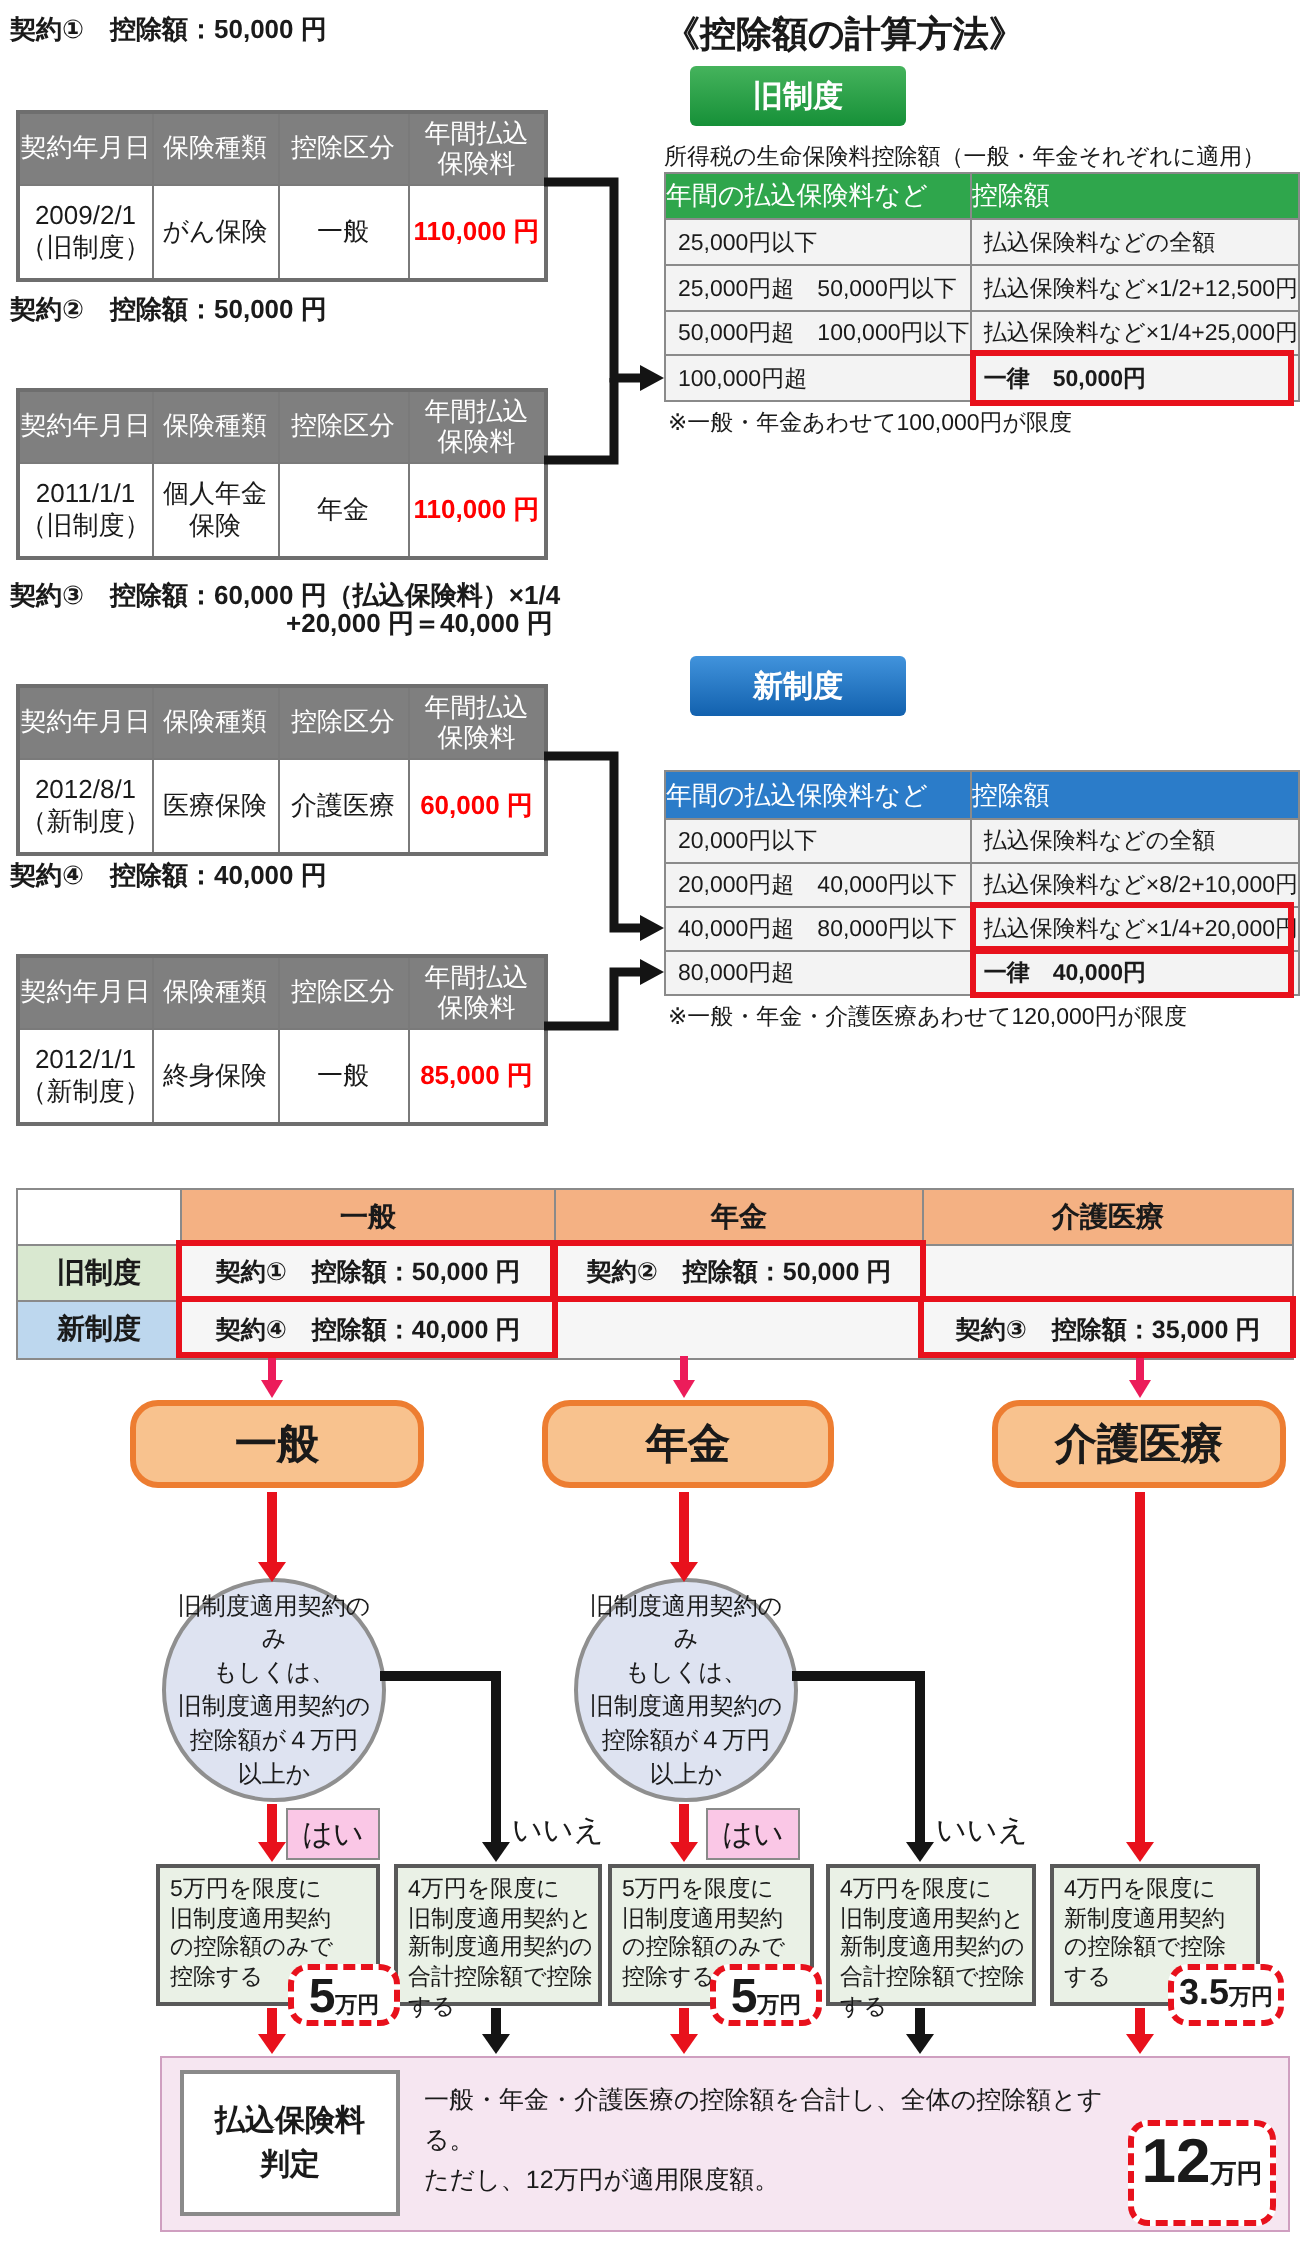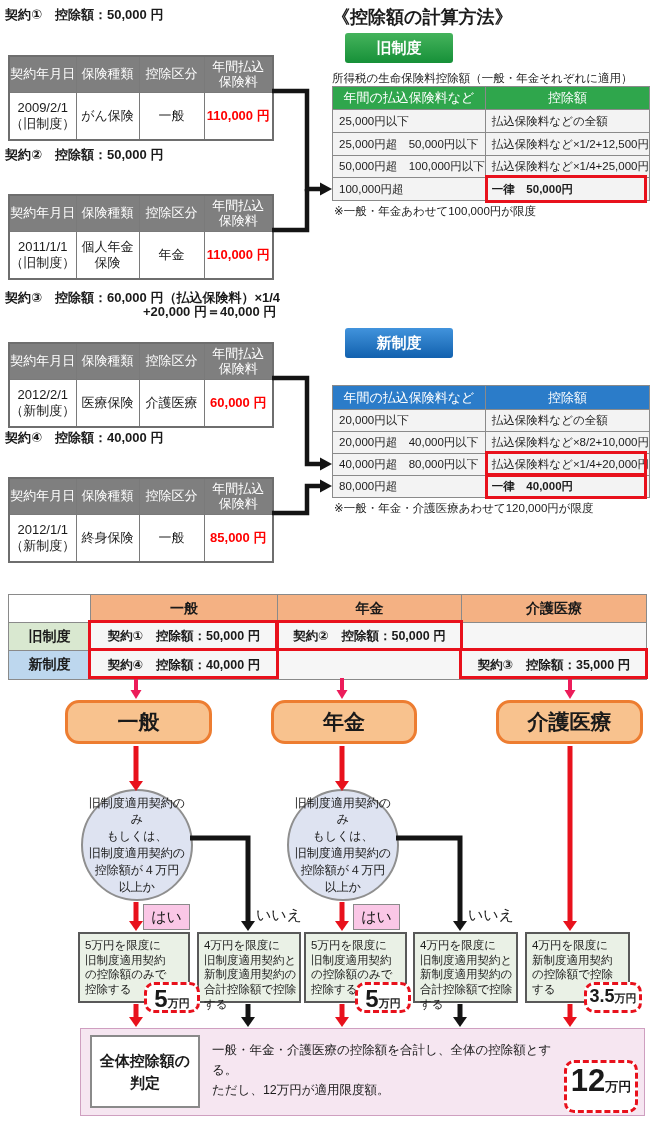--- a/index.html
+++ b/index.html
@@ -14,21 +14,21 @@
              font-size:13px;padding:0;line-height:1.2;background:#fff;}
   .ctable td.hd{background:#7f7f7f;color:#fff;}
   .cell-old{background:#d9e8d0;}
   .cell-new{background:#bdd7ee;}
   .cell-cat{background:#f4b183;}
   .cell-premium{color:#ff0000;font-weight:bold;}
   
   table.calc{border-collapse:collapse;table-layout:fixed;border:1px solid #8a8a8a;}
   .calc td{border:1px solid #8a8a8a;background:#f3f3f3;font-size:11.5px;
            padding:0 0 0 6px;vertical-align:middle;white-space:nowrap;}
-  .calc td.hd{color:#fff;text-align:center;padding:0;font-size:13px;}
+  .calc td.hd{color:#fff;text-align:left;padding:0;font-size:13px;}
   .calc.old td.hd{background:#2fa64c;}
   .calc.new td.hd{background:#2b7cc9;}
   .bold{font-weight:bold;}
   .badge-regime{color:#fff;font-weight:bold;font-size:15px;display:flex;align-items:center;
                 justify-content:center;border-radius:3px;}
   .badge-old{background:linear-gradient(#45b35c,#169038);}
   .badge-new{background:linear-gradient(#4193dc,#1261ae);}
   .subtitle{font-size:11.5px;white-space:nowrap;}
   .subtitle.sm{font-size:16px;letter-spacing:-0.3px;margin-top:44px;}
   .note{font-size:11.5px;white-space:nowrap;}
@@ -134,21 +134,21 @@
       </colgroup>
     <tbody>
         <tr style="height:36px">
       <td class="hd">契約年月日</td>
       <td class="hd">保険種類</td>
       <td class="hd">控除区分</td>
       <td class="hd pre">年間払込
 保険料</td>
     </tr>
     <tr style="height:48px">
-      <td class="cell-new pre">2012/2/1
+      <td class="cell-new pre">2012/8/1
 （新制度）</td>
       <td>医療保険</td>
       <td class="cell-cat">介護医療</td>
       <td class="cell-premium">60,000 円</td>
     </tr>
   </tbody>
     </table>
 
   <div class="ctitle abs" style="left:5px;top:429px">契約④　控除額：40,000 円</div>
   <table class="ctable abs" style="left:8px;top:453px">
@@ -368,21 +368,21 @@
 旧制度適用契約と
 新制度適用契約の
 合計控除額で控除
 する</div>
   <div class="fbox abs" style="left:525px;top:932px;width:105px;height:71px">4万円を限度に
 新制度適用契約
 の控除額で控除
 する</div>
 
   <div class="finalbox abs" style="left:80px;top:1028px;width:565px;height:88px"></div>
-  <div class="finallabel abs" style="left:90px;top:1035px;width:110px;height:73px">全体控除額の
+  <div class="finallabel abs" style="left:90px;top:1035px;width:110px;height:73px">払込保険料
 判定</div>
   <div class="finaltext abs" style="left:212px;top:1040px;width:352px">一般・年金・介護医療の控除額を合計し、全体の控除額とする。
 ただし、12万円が適用限度額。</div>
 
   <div class="hlbox abs" style="left:485px;top:175px;width:162px;height:28px"></div>
   <div class="hlbox abs" style="left:485px;top:451px;width:162px;height:26px"></div>
   <div class="hlbox abs" style="left:485px;top:473px;width:162px;height:26px"></div>
   <div class="hlbox abs" style="left:88px;top:620px;width:191px;height:31px"></div>
   <div class="hlbox abs" style="left:88px;top:648px;width:191px;height:31px"></div>
   <div class="hlbox abs" style="left:275px;top:620px;width:188px;height:31px"></div>

